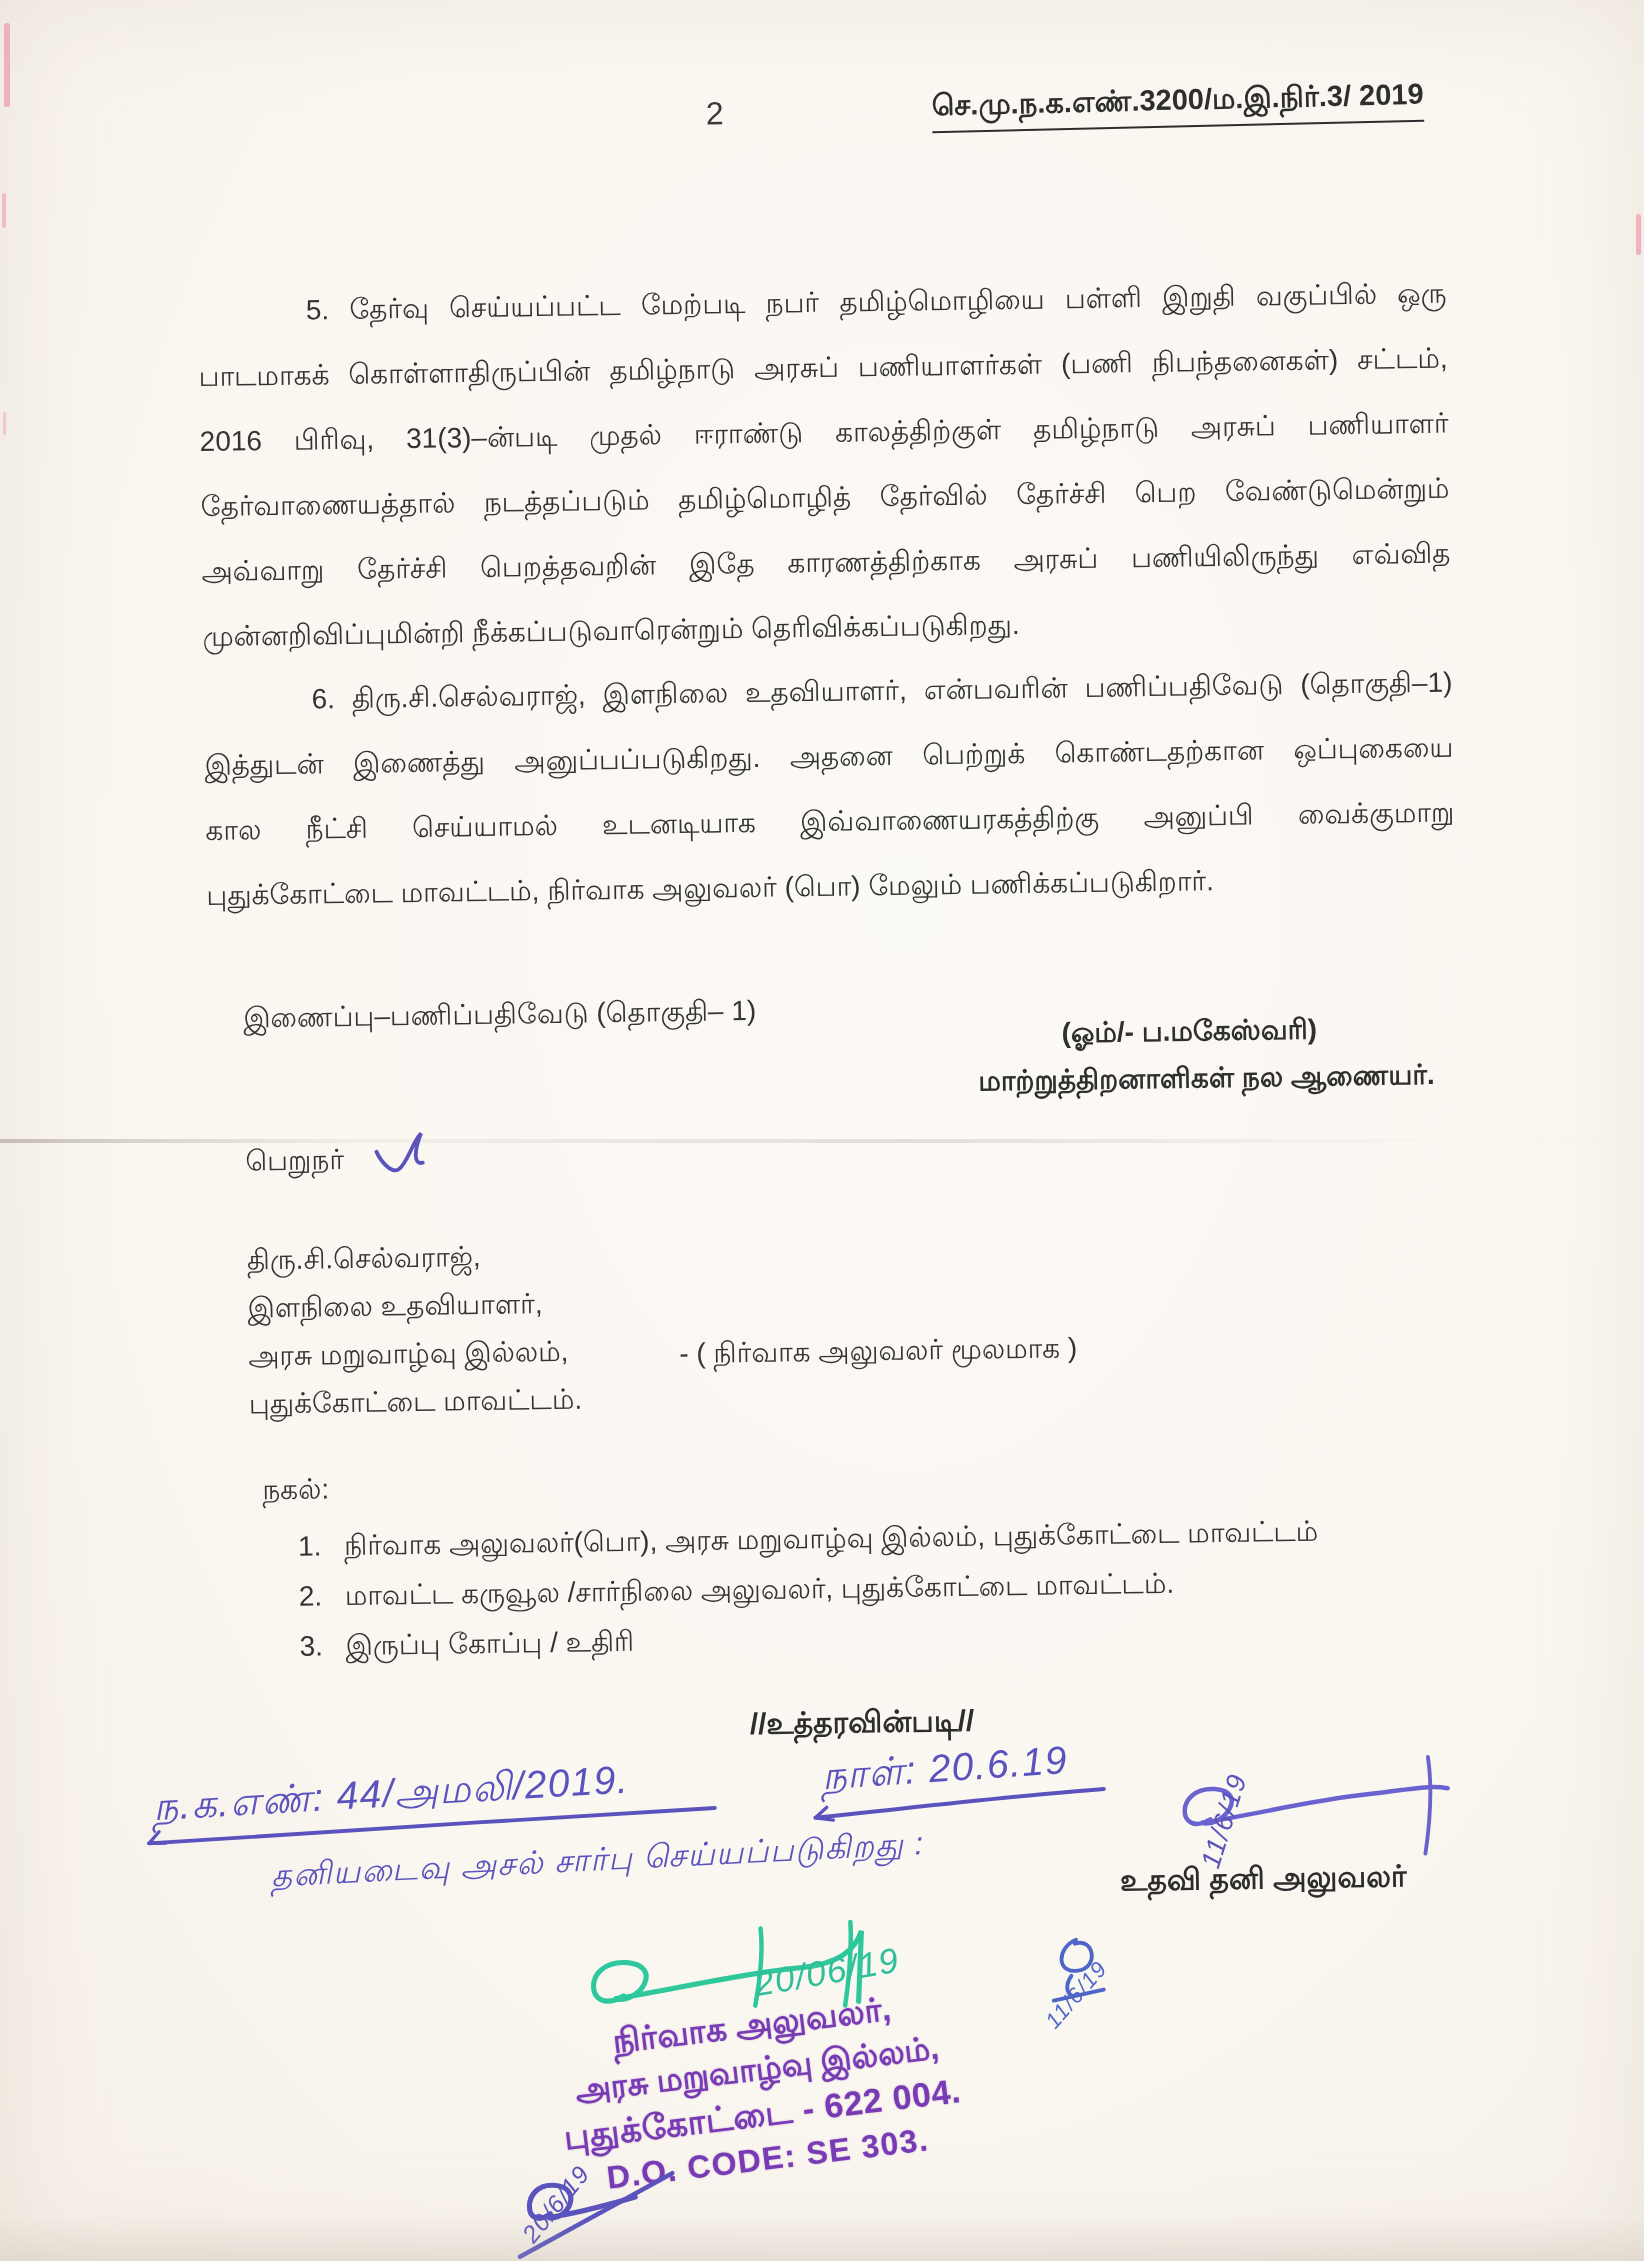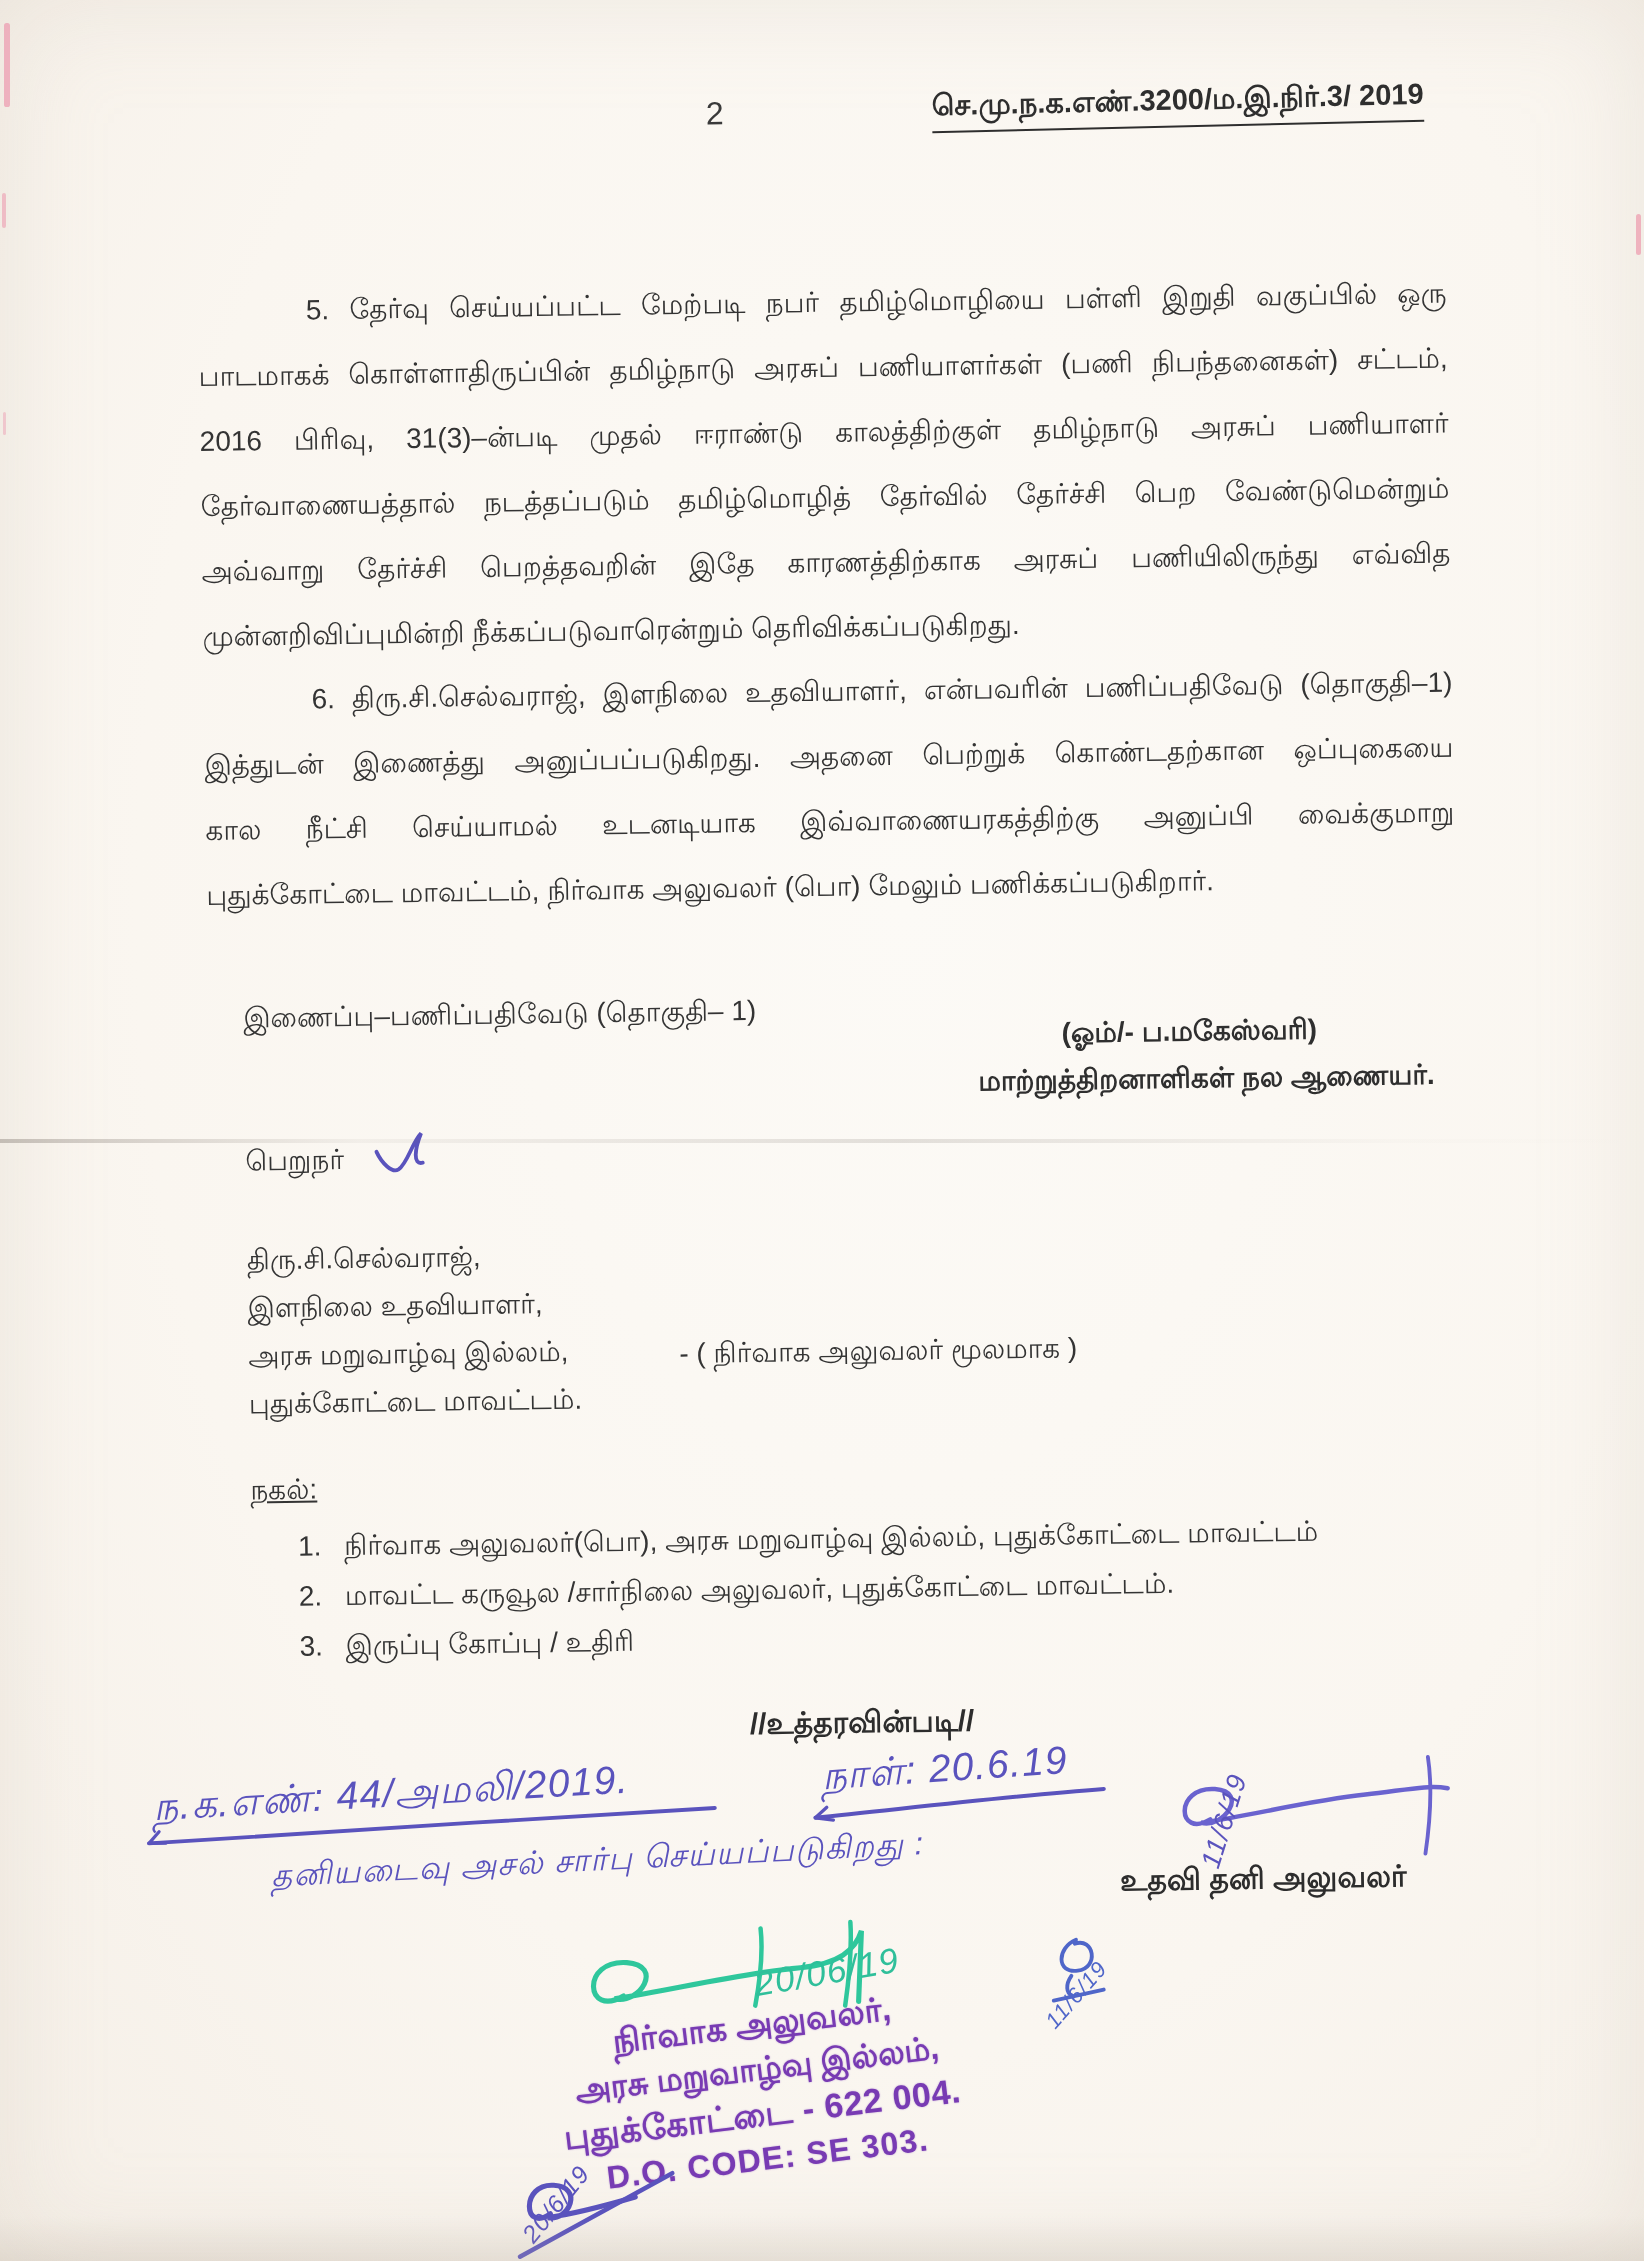--- a/index.html
+++ b/index.html
@@ -30,21 +30,21 @@
   .para .ln.last{text-align-last:left;white-space:normal;}
   .p5{top:278px;}
   .p6{top:667px;}
   .enclosure{top:1002px;left:231px;font-size:28px;}
   .sig-name{top:1029px;left:1049px;font-size:28px;font-weight:bold;color:#2f2f2f;}
   .sig-desg{top:1076px;left:965px;font-size:28px;font-weight:bold;color:#2f2f2f;}
   .to-label{top:1145px;left:231px;font-size:28px;}
   .to-block{top:1236px;left:231px;font-size:28px;}
   .to-block div{line-height:48px;height:48px;}
   .via-note{top:1344px;left:662px;font-size:28px;}
-  .copies-label{top:1474px;left:231px;font-size:28px;text-decoration:underline;}
+  .copies-label{top:1474px;left:243px;font-size:28px;}
   .copies{top:1522px;left:278px;font-size:28px;}
   .copies .ci{line-height:50px;height:50px;}
   .copies .num{display:inline-block;width:46px;}
   .order-head{top:1714px;left:727px;font-size:30px;font-weight:bold;color:#2d2d2d;}
   .officer-title{top:1876px;left:1095px;font-size:30px;font-weight:bold;color:#2d2d2d;}
   
   .hand{font-style:italic;color:#5a53bd;letter-spacing:1.3px;}
   .hw-fileno{top:1773px;left:129px;font-size:39px;transform:rotate(-2.5deg);}
   .hw-date{top:1756px;left:798px;font-size:39px;transform:rotate(-3deg);}
   .hw-note{top:1846px;left:246px;font-size:32px;transform:rotate(-2deg);}

